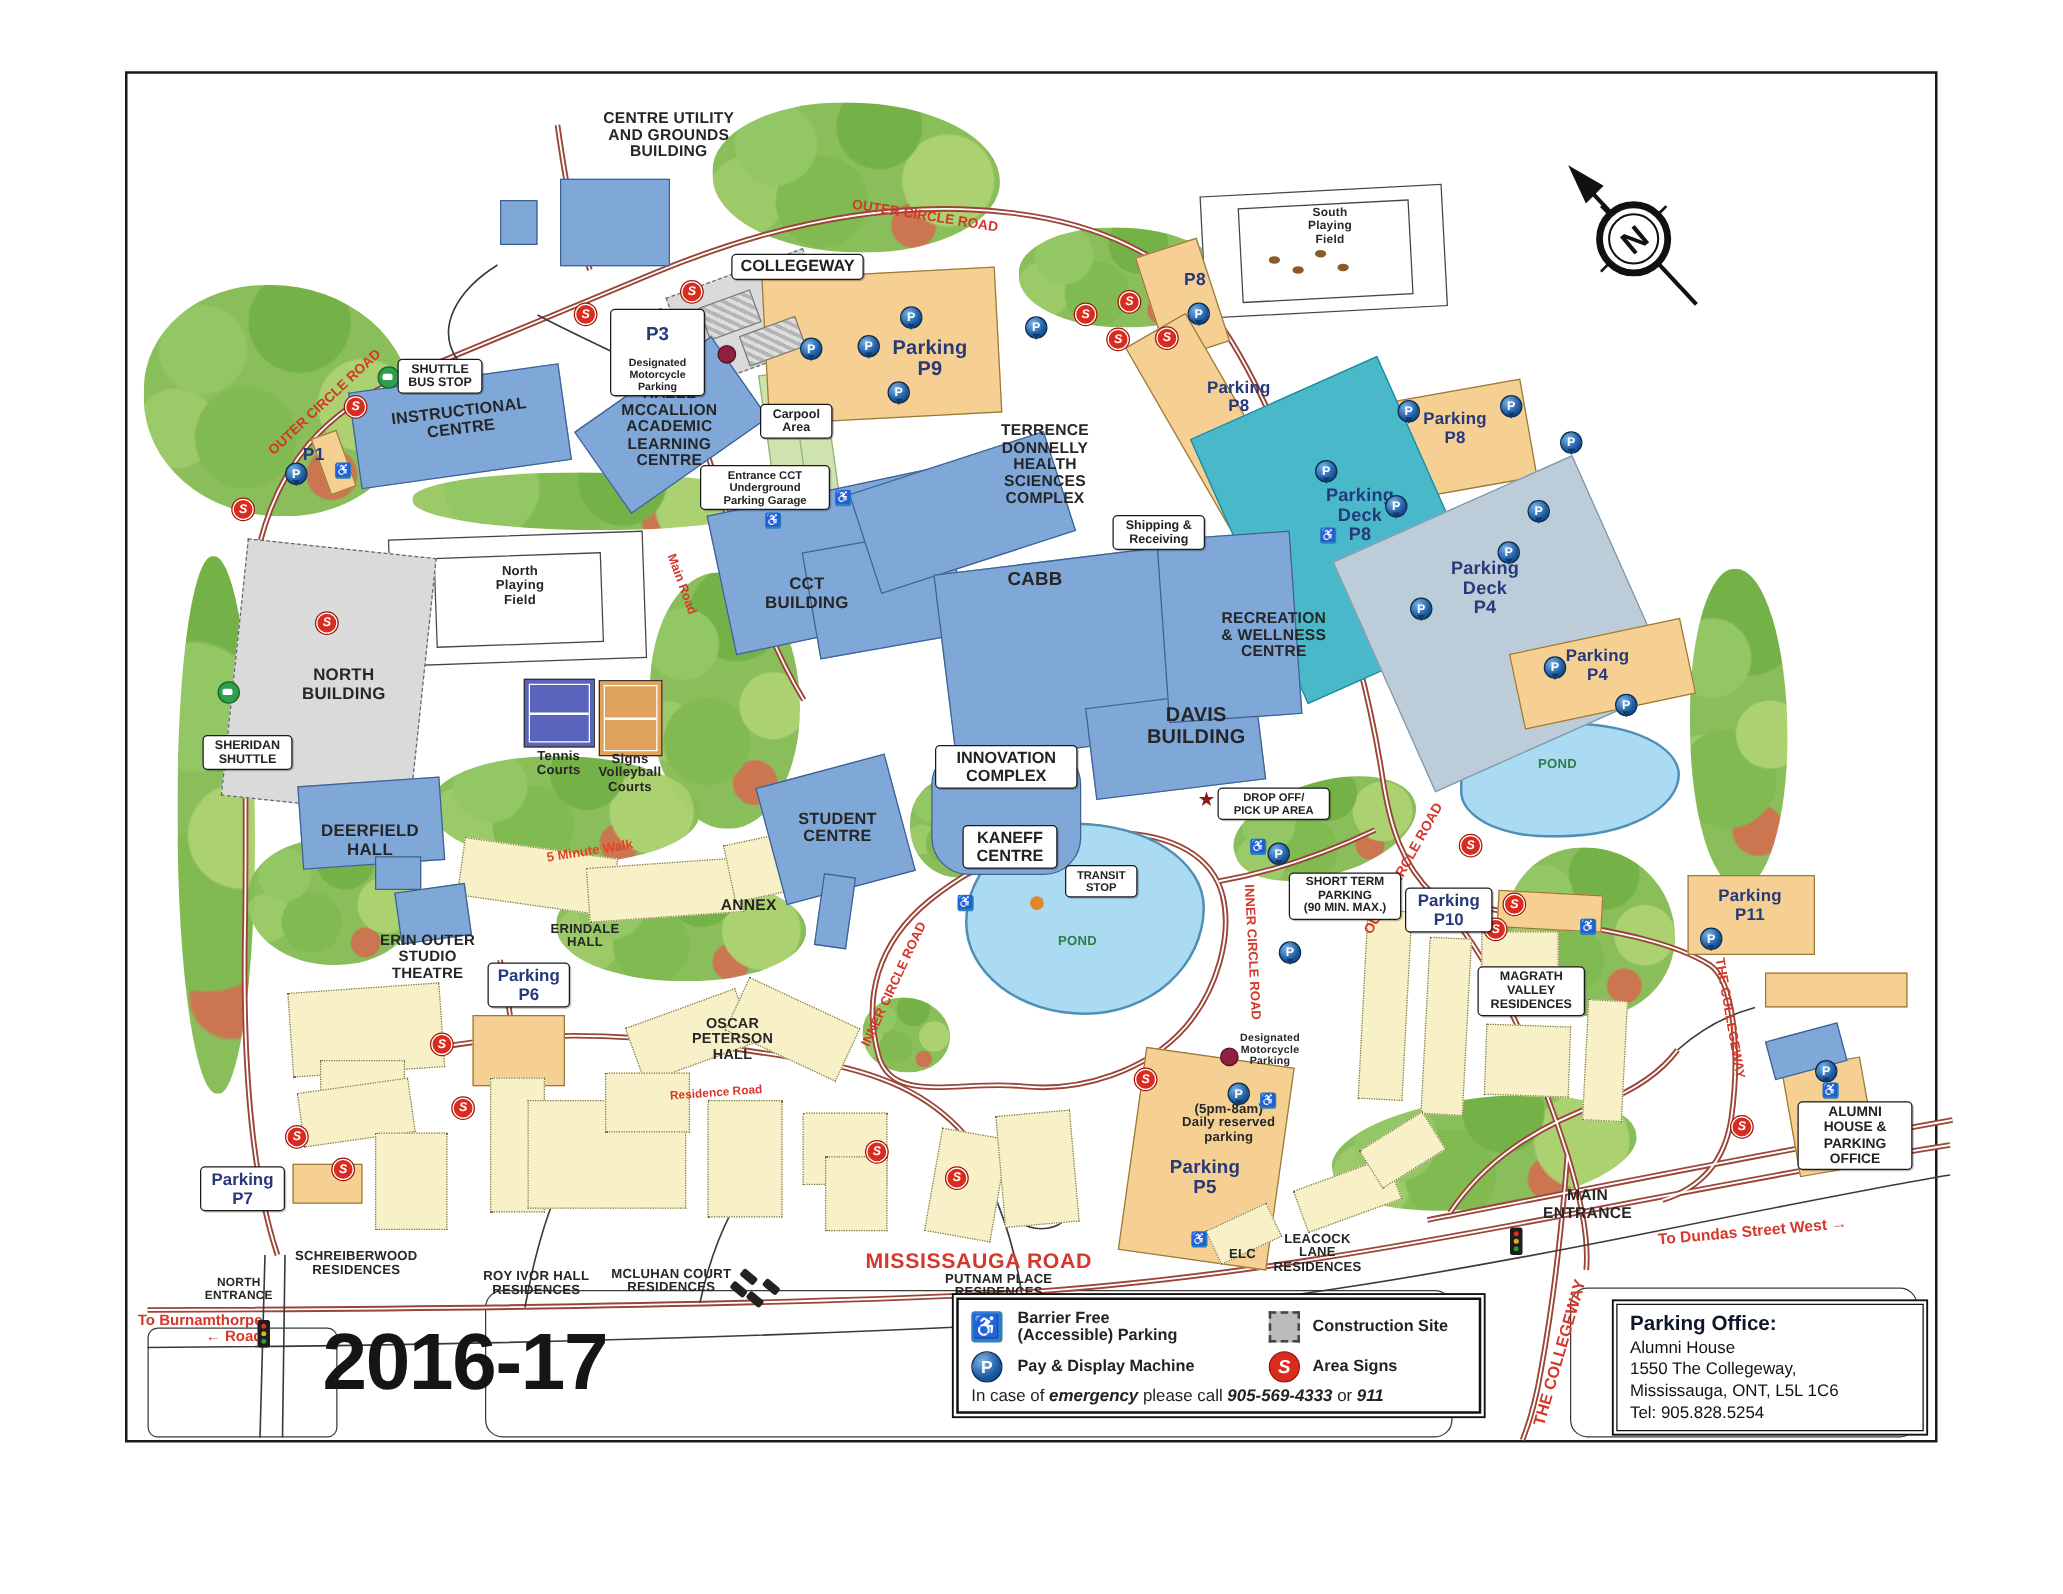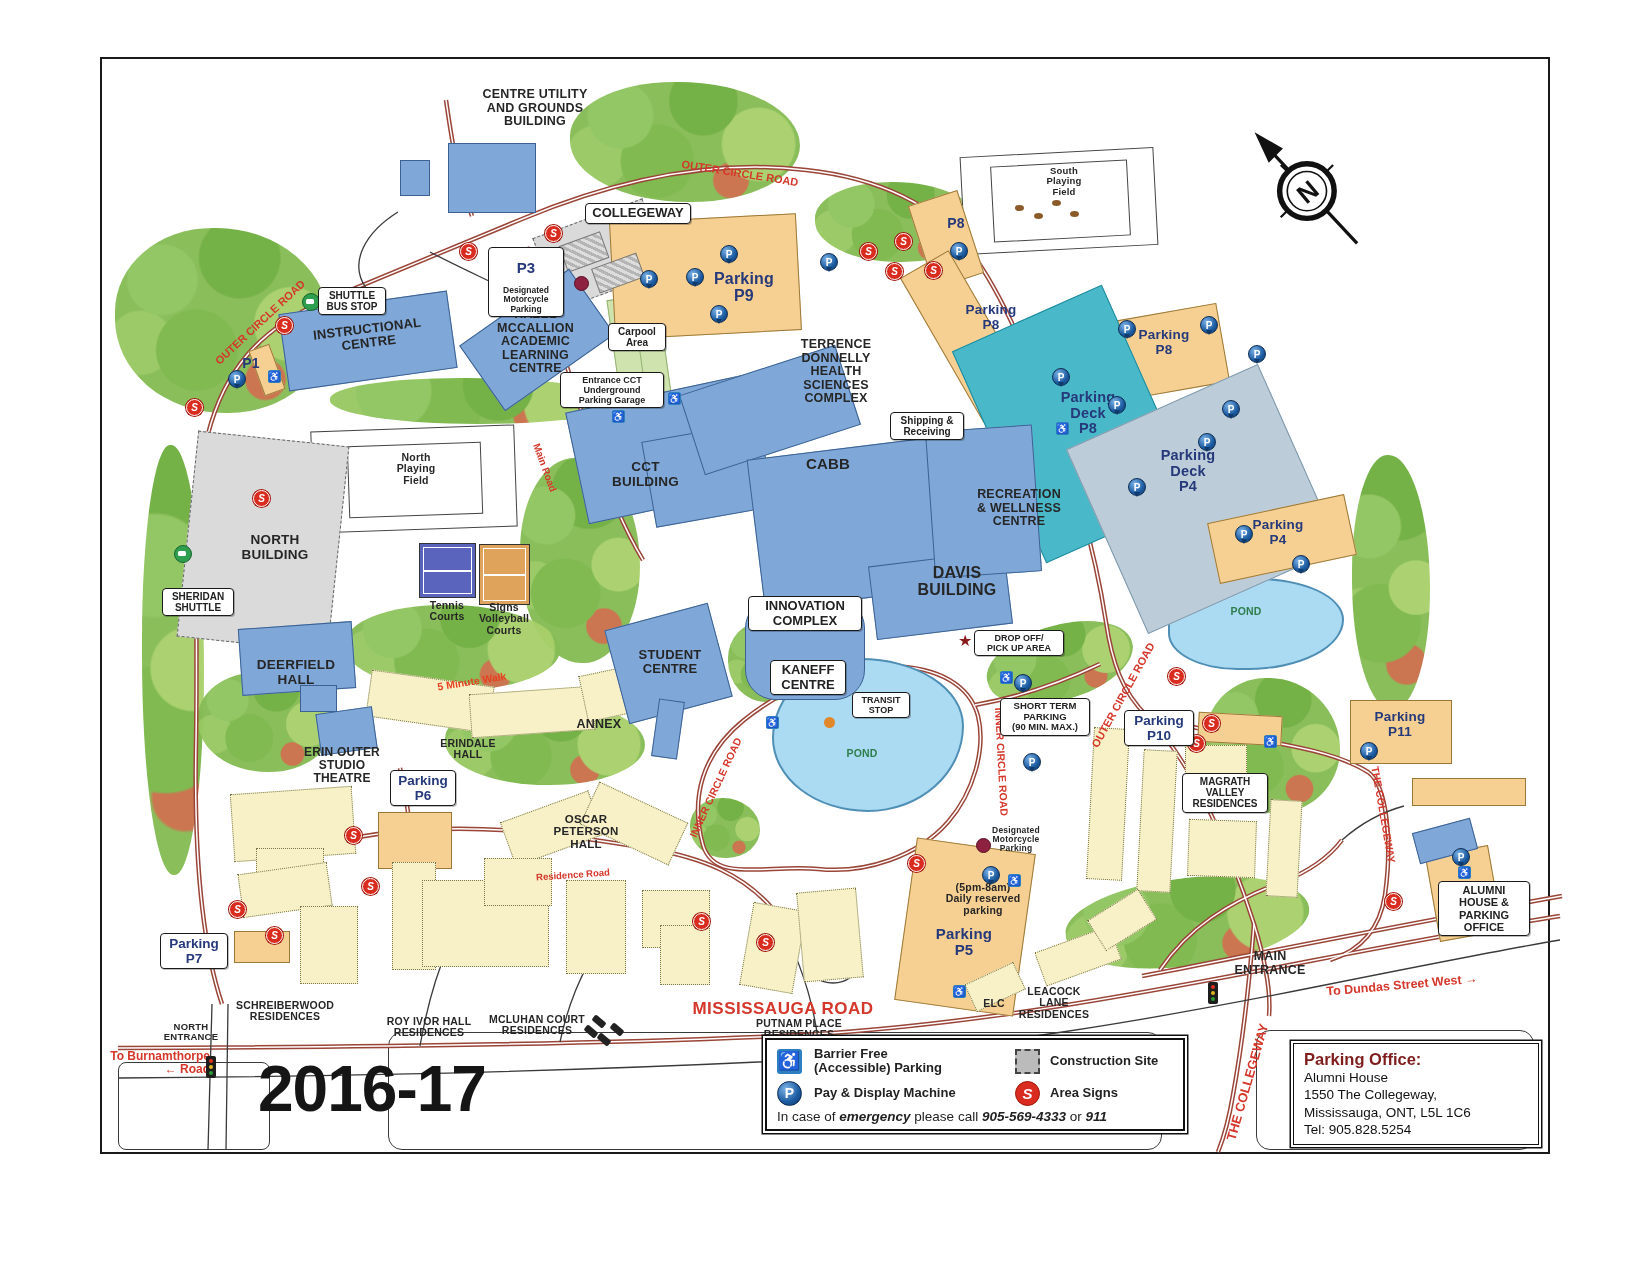--- a/index.html
+++ b/index.html
@@ -47,21 +47,21 @@
   .legend{position:absolute;left:765px;top:1038px;width:396px;background:#fff;border:2px solid #111;box-shadow:0 0 0 2px #fff,0 0 0 3.5px #111;padding:7px 10px 5px;z-index:14}
   .lrow{display:grid;grid-template-columns:32px 196px 30px 1fr;align-items:center;gap:5px;margin-bottom:5px}
   .ltxt{font-weight:bold;font-size:13px;color:#222;white-space:pre-line;line-height:1.1}
   .lic-acc{width:25px;height:25px;border-radius:3px;background:#2d7fc1;color:#fff;font-size:18px;line-height:25px;text-align:center}
   .lic-pin{width:23px;height:23px;border-radius:50%;background:radial-gradient(circle at 35% 30%,#7db4e8,#1b5aa0 60%,#103a6b);color:#fff;font-weight:bold;font-size:14px;display:flex;align-items:center;justify-content:center;border:1.5px solid #0c2c52}
   .lic-cons{width:21px;height:21px;background:#bbb;border:2px dashed #444}
   .lic-ss{width:23px;height:23px;border-radius:50%;background:#d92b1e;color:#fff;font-weight:bold;font-style:italic;font-size:15px;display:flex;align-items:center;justify-content:center;border:1px solid #a01508}
   .emline{font-size:13.5px;color:#222;margin-top:2px}
   .emb{font-weight:bold;font-style:italic}
   .office{position:absolute;left:1293px;top:1043px;width:224px;background:#fff;border:1.5px solid #111;box-shadow:0 0 0 2px #fff,0 0 0 3.5px #111;padding:6px 10px;z-index:14}
-  .office .ot{font-weight:bold;font-size:16.5px;color:#7f1d1d}
+  .office .ot{font-weight:bold;font-size:16.5px;color:#0f172a}
   .office .ol{font-size:13.5px;color:#111;line-height:1.28}
   svg.compass{position:absolute;left:1248px;top:130px;width:120px;height:120px;z-index:9}
 </style>
 </head>
 <body>
 
 <div class="map">
   <div class="frame"></div>
 
   <div class="blk" style="left:118px;top:1062px;width:150px;height:86px;border-radius:8px"></div>
@@ -337,21 +337,21 @@
   <div class="bx" style="left:890px;top:412px;width:64px;font-size:10px">Shipping &amp;
 Receiving</div>
   <div class="bx" style="left:748px;top:596px;width:104px;font-size:13px">INNOVATION
 COMPLEX</div>
   <div class="bx" style="left:770px;top:660px;width:66px;font-size:13px">KANEFF
 CENTRE</div>
   <div class="bx" style="left:974px;top:630px;width:80px;font-size:9px">DROP OFF/
 PICK UP AREA</div>
   <div class="bx" style="left:852px;top:692px;width:48px;font-size:9px">TRANSIT
 STOP</div>
-  <div class="bx" style="left:1000px;top:698px;width:80px;font-size:9.5px">SHORT TERM
+  <div class="bx" style="left:1031px;top:698px;width:80px;font-size:9.5px">SHORT TERM
 PARKING
 (90 MIN. MAX.)</div>
   <div class="bx navy" style="left:1124px;top:710px;width:60px;font-size:13.5px;color:#26397a">Parking
 P10</div>
   <div class="bx navy" style="left:390px;top:770px;width:56px;font-size:13.5px;color:#26397a">Parking
 P6</div>
   <div class="bx navy" style="left:160px;top:933px;width:58px;font-size:13.5px;color:#26397a">Parking
 P7</div>
   <div class="bx" style="left:1182px;top:773px;width:76px;font-size:10px">MAGRATH
 VALLEY

